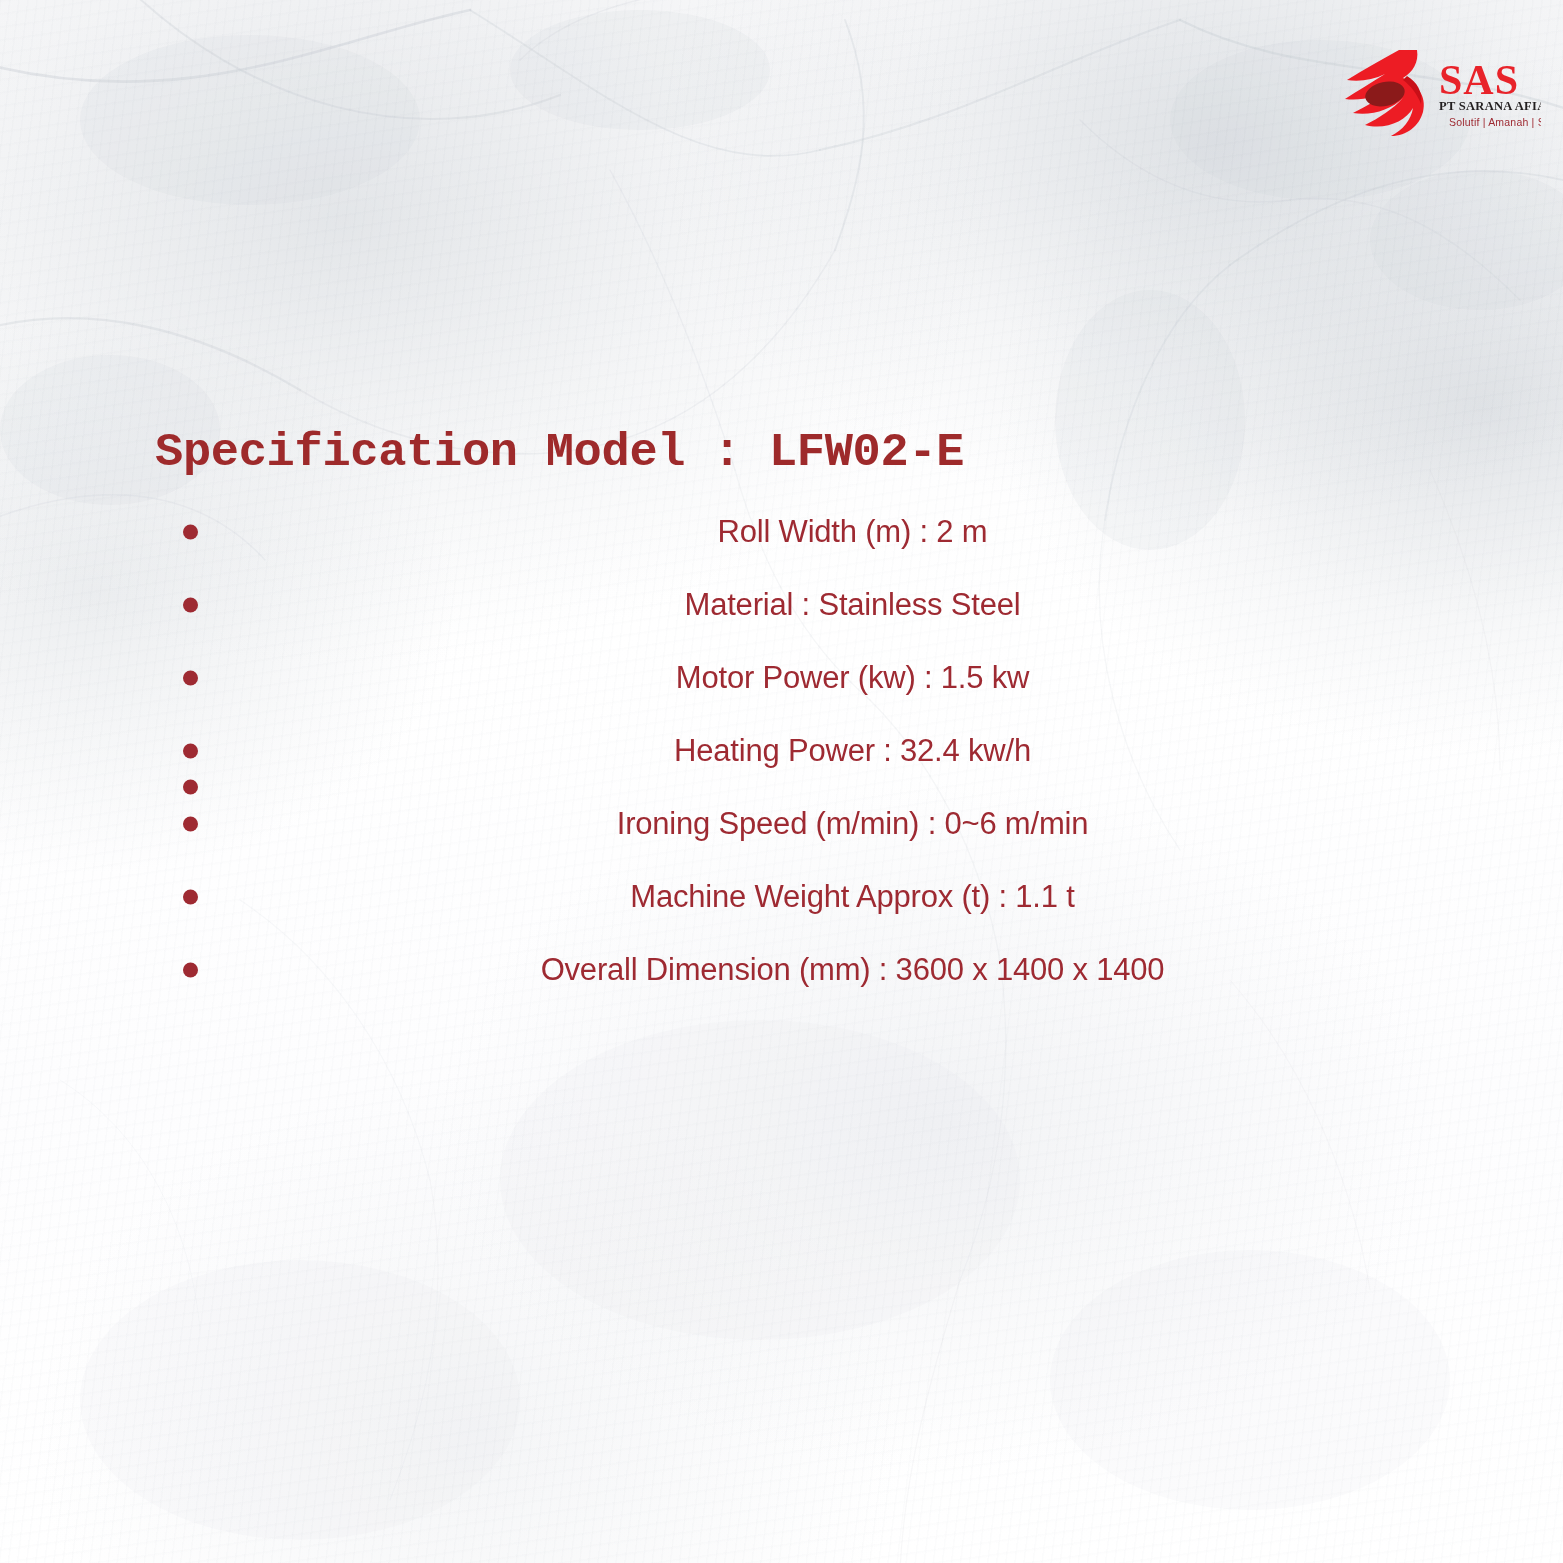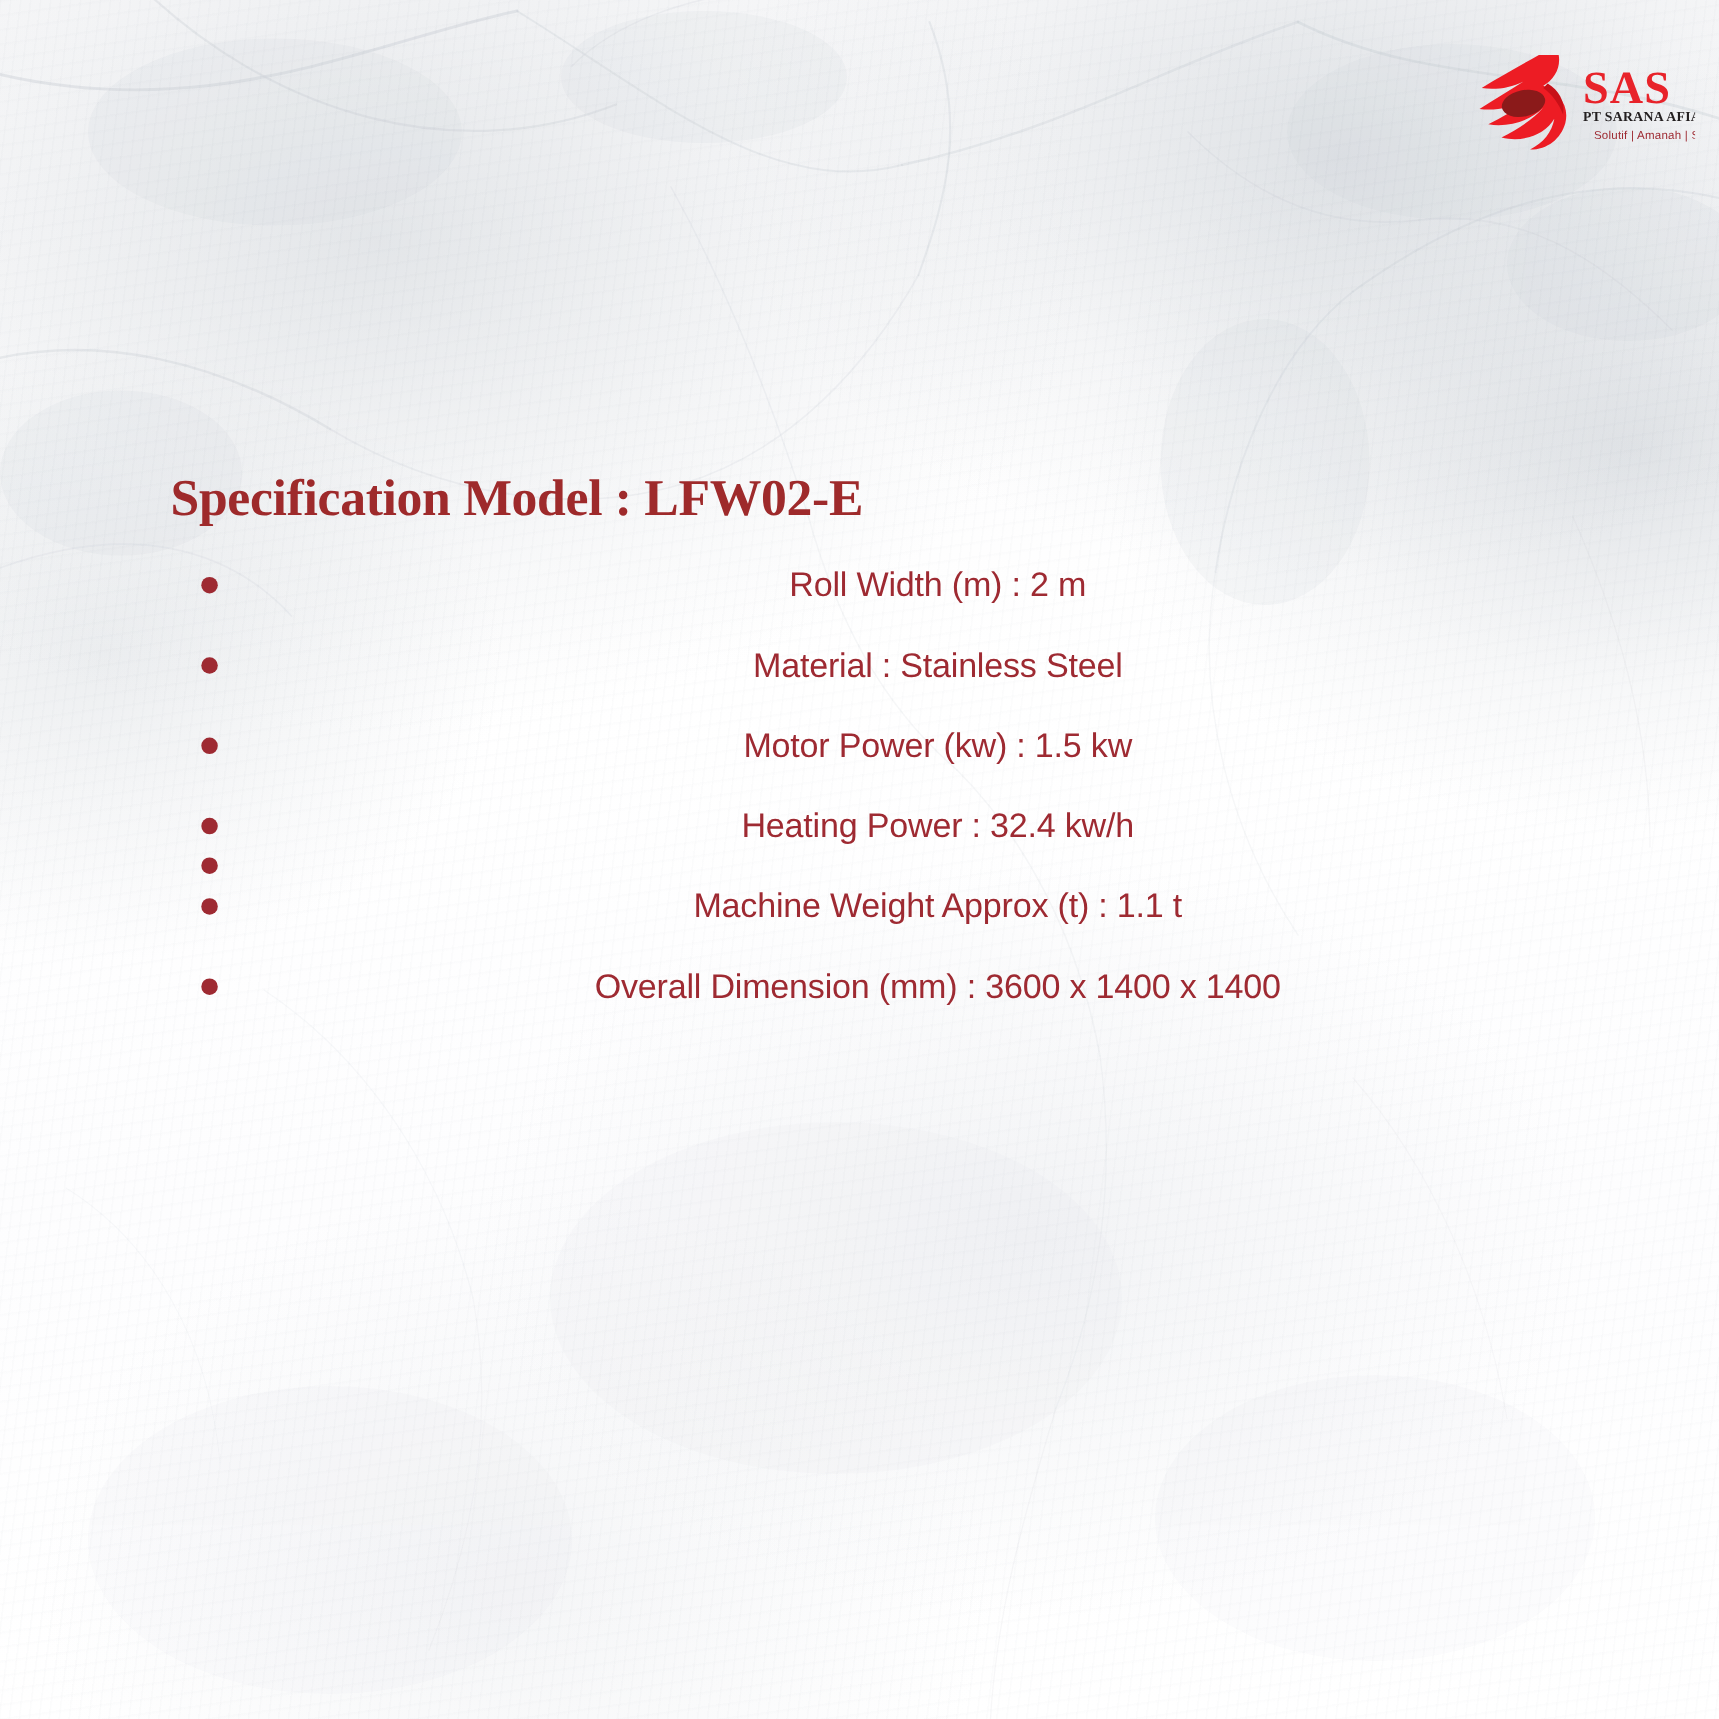--- a/index.html
+++ b/index.html
@@ -63,21 +63,21 @@
 
   
   .content {
     position: absolute;
     left: 155px;
     top: 425px;
     width: 1320px;
   }
 
   .spec-title {
-    font-family: Liberation Serif, serif;
+    font-family: Liberation Mono, monospace;
     font-size: 47px;
     font-weight: 700;
     color: #9E2A2B;
     letter-spacing: -0.3px;
     margin: 0 0 14px 0;
     line-height: 1.2;
     white-space: nowrap;
   }
 
   .spec-list {
@@ -195,20 +195,24 @@
       </li>
       <li class="spec-item">
         <span class="spec-bullet"></span>
         <span>Heating Power : 32.4 kw/h</span>
       </li>
       <li class="spec-item">
         <span class="spec-bullet"></span>
       </li>
       <li class="spec-item">
         <span class="spec-bullet"></span>
+        <span>Ironing Speed (m/min) : 0~6 m/min</span>
+      </li>
+      <li class="spec-item">
+        <span class="spec-bullet"></span>
         <span>Machine Weight Approx (t) : 1.1 t</span>
       </li>
       <li class="spec-item">
         <span class="spec-bullet"></span>
         <span>Overall Dimension (mm) : 3600 x 1400 x 1400</span>
       </li>
     </ul>
 
   </div>
 

